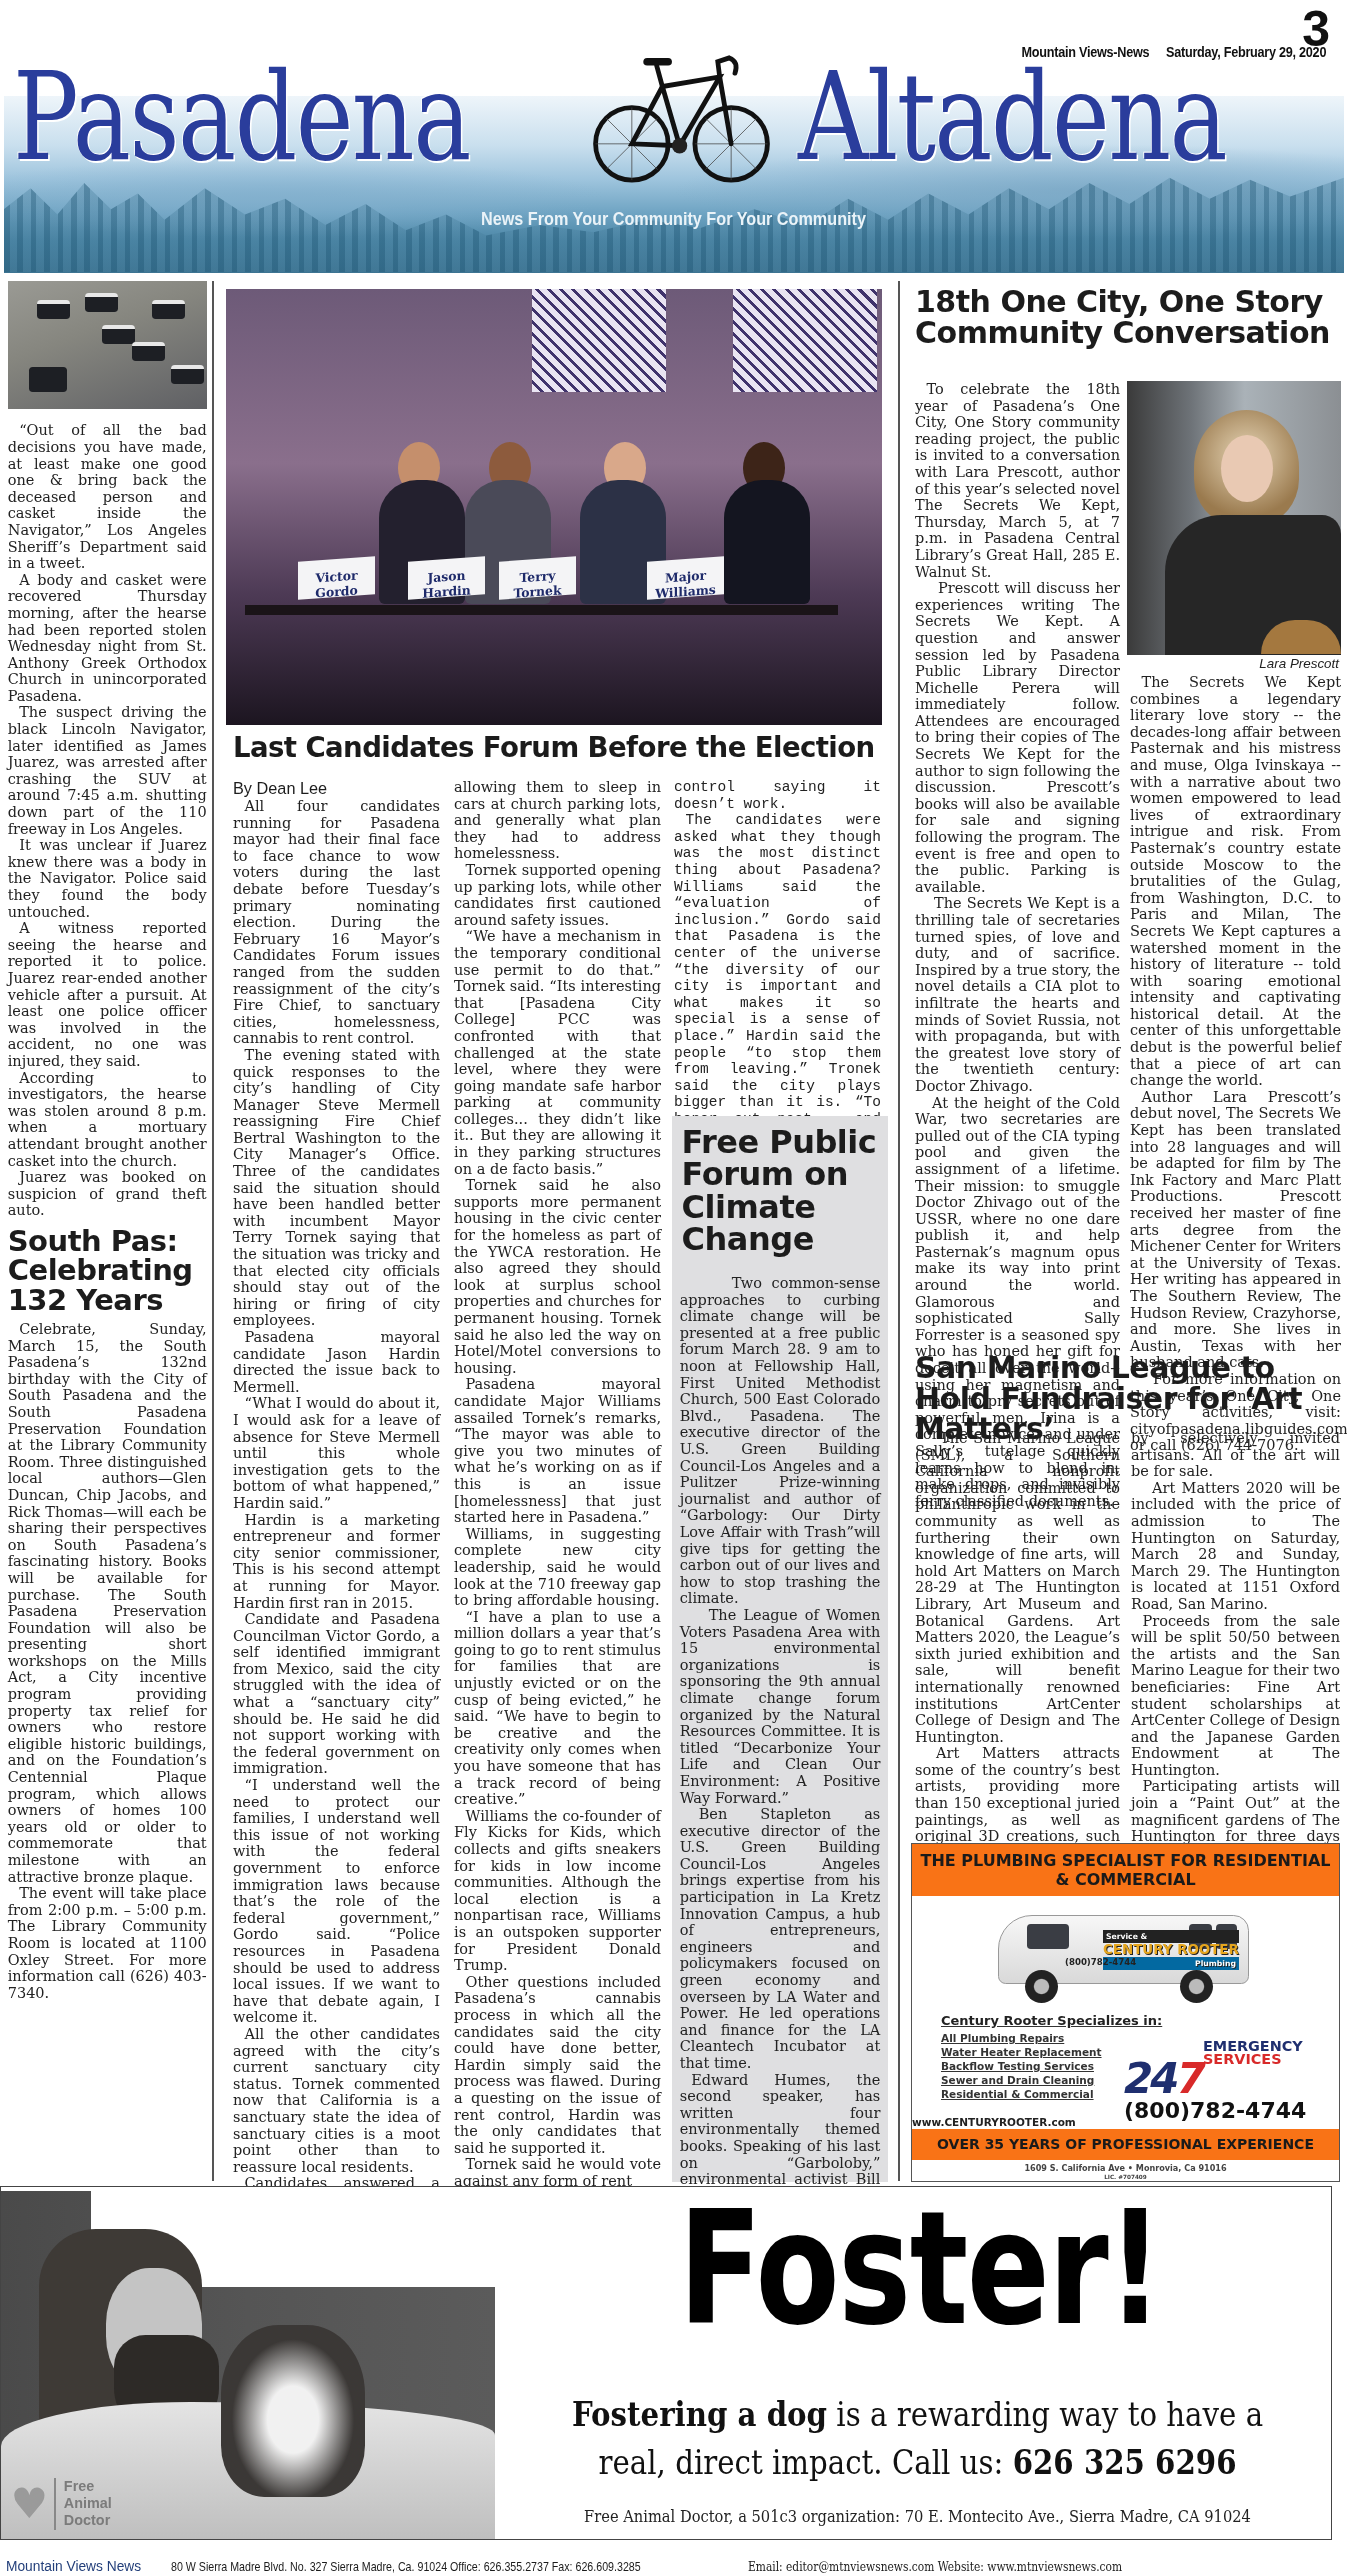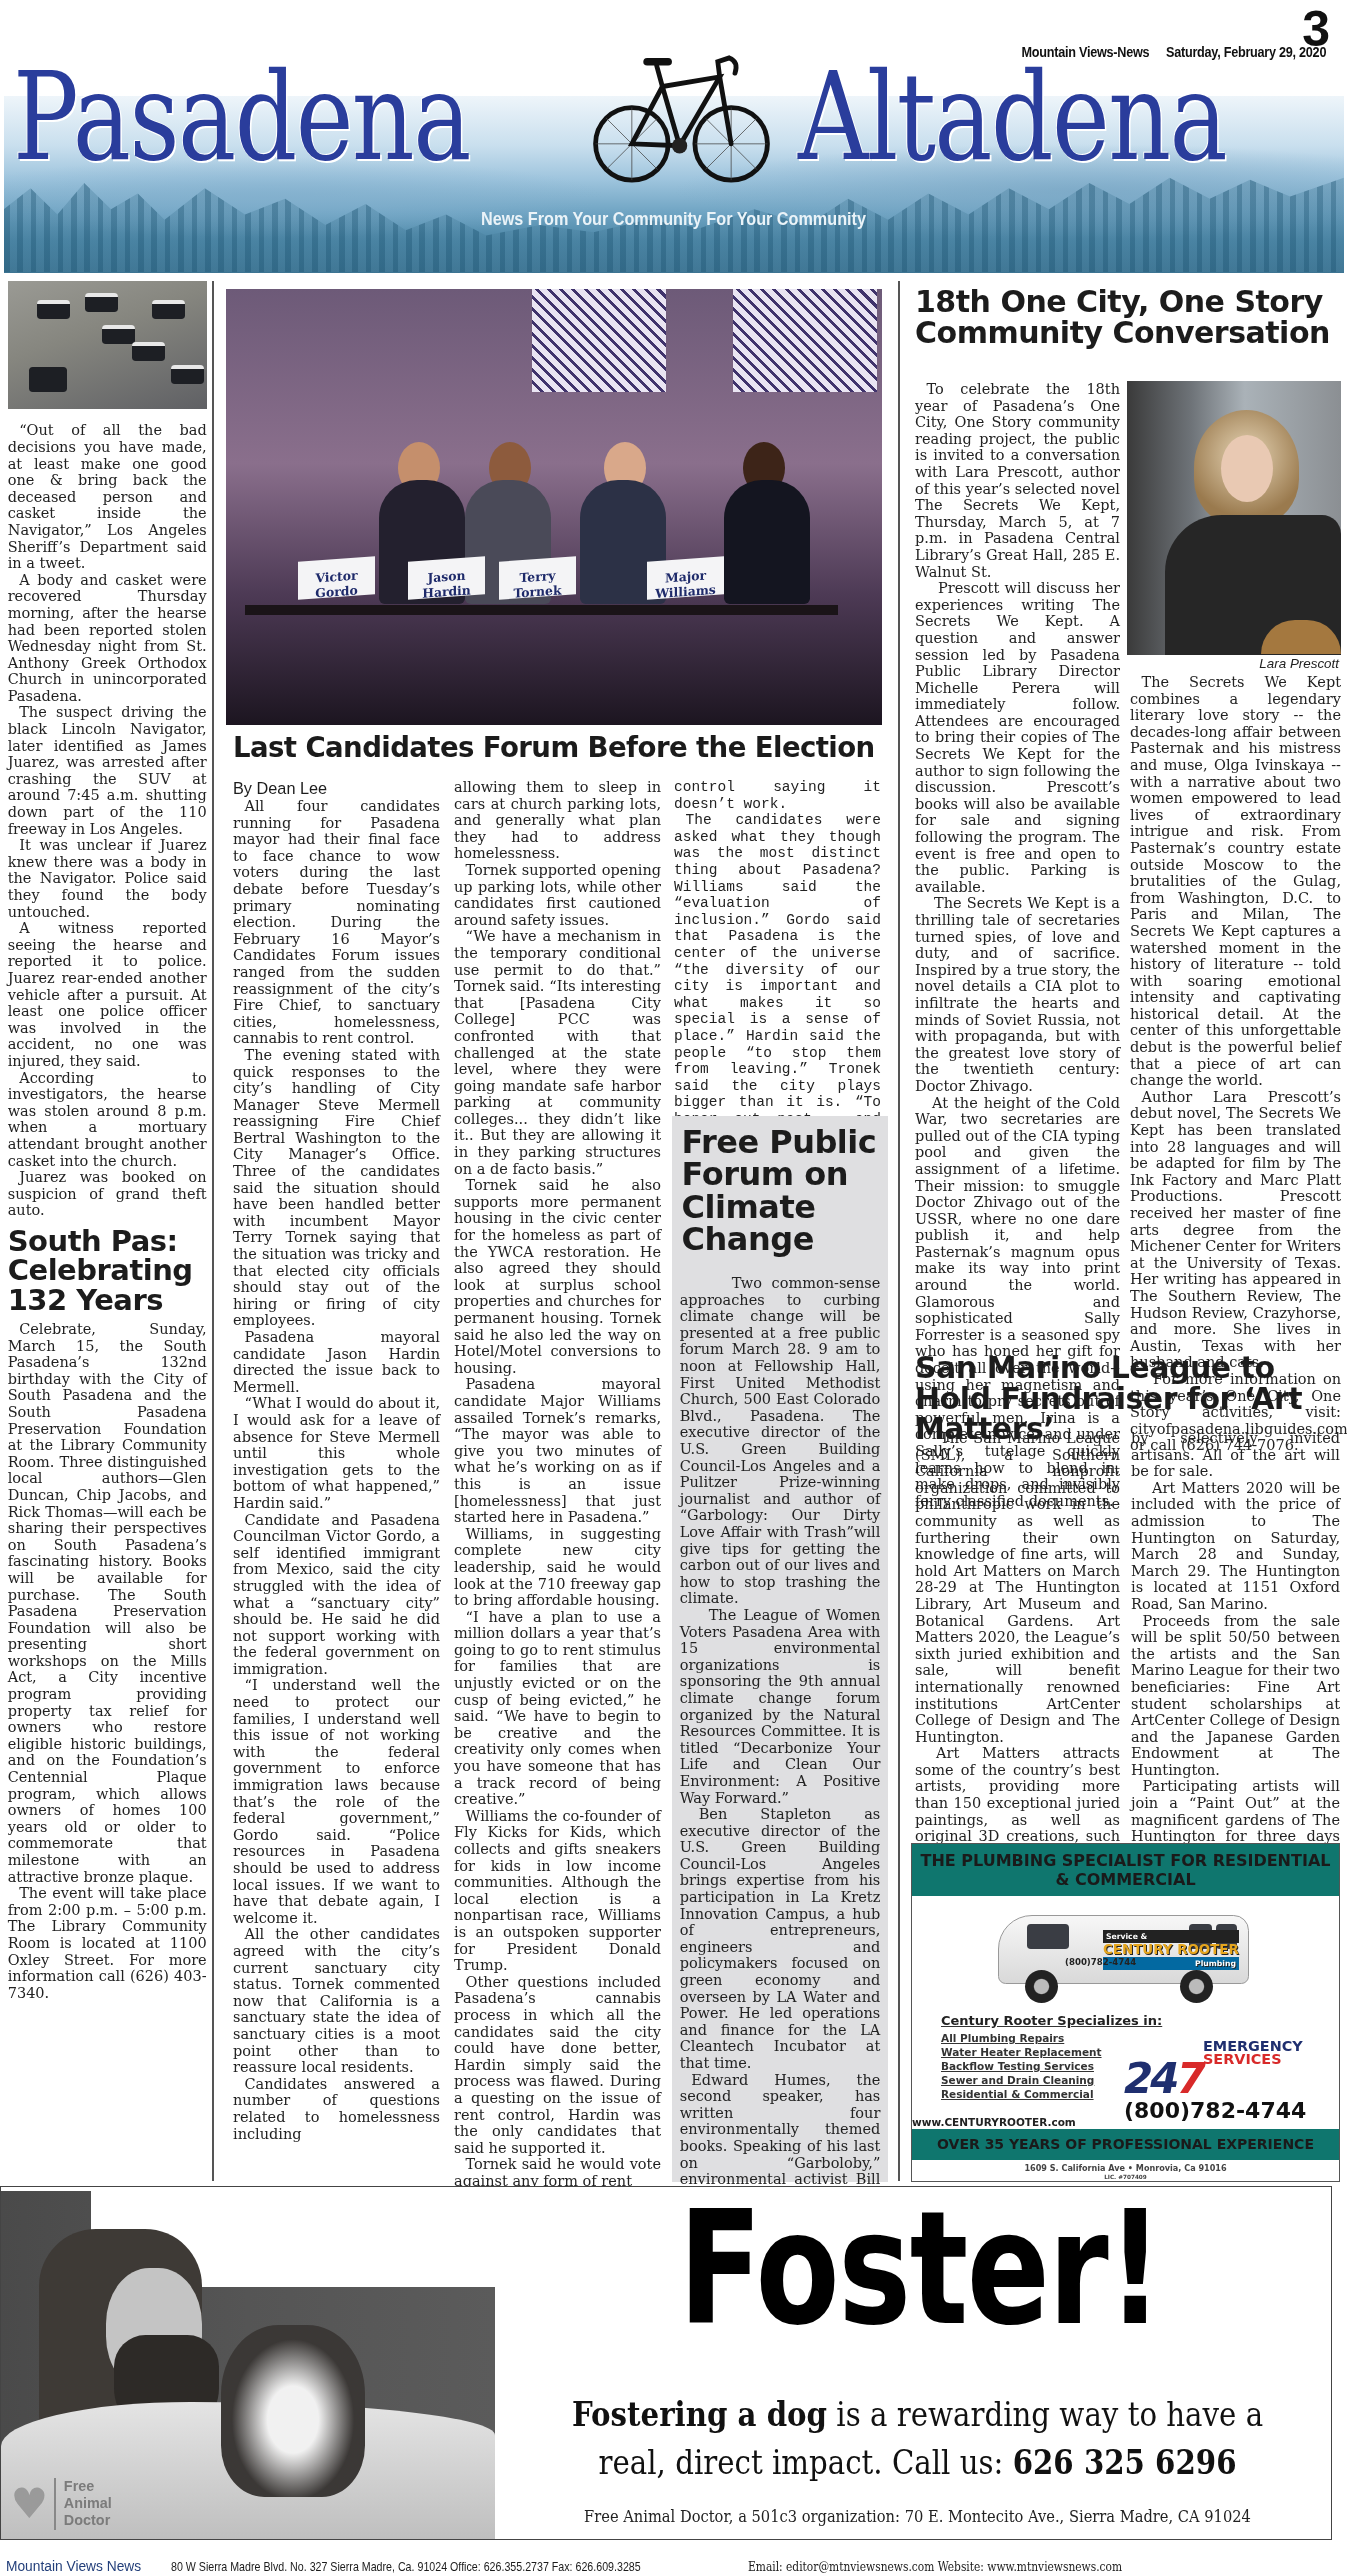--- a/index.html
+++ b/index.html
@@ -65,21 +65,21 @@
   .oc-photo .chair { position: absolute; left: 134px; top: 239px; width: 80px; height: 34px; border-radius: 38px 38px 0 0; background: #a4783f; }
   .oc-caption { position: absolute; left: 1127px; top: 656px; width: 212px; text-align: right; font-family: "Liberation Sans", sans-serif; font-style: italic; font-size: 13.4px; }
   .oc-col2 { left: 1130px; top: 674px; width: 211px; }
 
   .sm-hl { position: absolute; left: 915px; top: 1353px; font-size: 30px; width: 431px; }
   .sm-col1 { left: 915px; top: 1430px; width: 205px; }
   .sm-col2 { left: 1131px; top: 1430px; width: 209px; }
 
   
   .plumb-ad { position: absolute; left: 911px; top: 1843px; width: 429px; height: 339px; border: 1.9px solid #555; background: #fff; font-family: "DejaVu Sans", sans-serif; }
-  .plumb-band { background: #0f766e; text-align: center; font-weight: bold; color: #1a1a1a; }
+  .plumb-band { background: #f97316; text-align: center; font-weight: bold; color: #1a1a1a; }
   .plumb-top { height: 52px; font-size: 16px; line-height: 19px; padding-top: 6.7px; }
   .plumb-van { position: absolute; left: 86px; top: 59px; width: 268px; height: 103px; }
   .van-body { position: absolute; left: 0; top: 11.5px; width: 251px; height: 69px; background: linear-gradient(180deg, #f7f7f7, #d9d9d9); border-radius: 34px 15.3px 7.7px 7.7px; border: 1px solid #999; }
   .van-window { position: absolute; top: 21px; height: 25px; background: #3a3d44; border-radius: 3.8px; }
   .van-wheel { position: absolute; top: 67px; width: 33px; height: 33px; border-radius: 50%; background: radial-gradient(circle, #bbb 30%, #222 35%); }
   .van-logo { position: absolute; left: 105px; top: 27px; font-weight: bold; font-size: 13.4px; color: #e6a61e; text-shadow: 1px 1px 0 #222; line-height: 13.4px; }
   .van-phone { position: absolute; left: 67px; top: 54px; font-size: 8.6px; font-weight: bold; color: #222; }
   .plumb-list { position: absolute; left: 29px; top: 170px; font-size: 10.5px; line-height: 14px; color: #333; font-weight: bold; text-decoration: underline; }
   .plumb-list .title { font-size: 13px; color: #222; margin-bottom: 2.9px; }
   .plumb-247 { position: absolute; left: 212px; top: 188px; font-weight: bold; font-style: italic; }
@@ -200,20 +200,21 @@
 </div>
 
 <h2 class="forum-hl">Last Candidates Forum Before the Election</h2>
 
 <section class="col forum-col1">
   <p class="byline">By Dean Lee</p>
   <p>All four candidates running for Pasadena mayor had their final face to face chance to wow voters during the last debate before Tuesday’s primary nominating election. During the February 16 Mayor’s Candidates Forum issues ranged from the sudden reassignment of the city’s Fire Chief, to sanctuary cities, homelessness, cannabis to rent control.</p>
   <p>The evening stated with quick responses to the city’s handling of City Manager Steve Mermell reassigning Fire Chief Bertral Washington to the City Manager’s Office. Three of the candidates said the situation should have been handled better with incumbent Mayor Terry Tornek saying that the situation was tricky and that elected city officials should stay out of the hiring or firing of city employees.</p>
   <p>Pasadena mayoral candidate Jason Hardin directed the issue back to Mermell.</p>
   <p>“What I would do about it, I would ask for a leave of absence for Steve Mermell until this whole investigation gets to the bottom of what happened,” Hardin said.”</p>
+  <p>Hardin is a marketing entrepreneur and former city senior commissioner, This is his second attempt at running for Mayor. Hardin first ran in 2015.</p>
   <p>Candidate and Pasadena Councilman Victor Gordo, a self identified immigrant from Mexico, said the city struggled with the idea of what a “sanctuary city” should be. He said he did not support working with the federal government on immigration.</p>
   <p>“I understand well the need to protect our families, I understand well this issue of not working with the federal government to enforce immigration laws because that’s the role of the federal government,” Gordo said. “Police resources in Pasadena should be used to address local issues. If we want to have that debate again, I welcome it.</p>
   <p>All the other candidates agreed with the city’s current sanctuary city status. Tornek commented now that California is a sanctuary state the idea of sanctuary cities is a moot point other than to reassure local residents.</p>
   <p>Candidates answered a number of questions related to homelessness including</p>
 </section>
 <section class="col forum-col2">
   <p style="text-indent:0">allowing them to sleep in cars at church parking lots, and generally what plan they had to address homelessness.</p>
   <p>Tornek supported opening up parking lots, while other candidates first cautioned around safety issues.</p>
   <p>“We have a mechanism in the temporary conditional use permit to do that.” Tornek said. “Its interesting that [Pasadena City College] PCC was confronted with that challenged at the state level, where they were going mandate safe harbor parking at community colleges... they didn’t like it.. But they are allowing it in they parking structures on a de facto basis.”</p>
   <p>Tornek said he also supports more permanent housing in the civic center for the homeless as part of the YWCA restoration. He also agreed they should look at surplus school properties and churches for permanent housing. Tornek said he also led the way on Hotel/Motel conversions to housing.</p>

